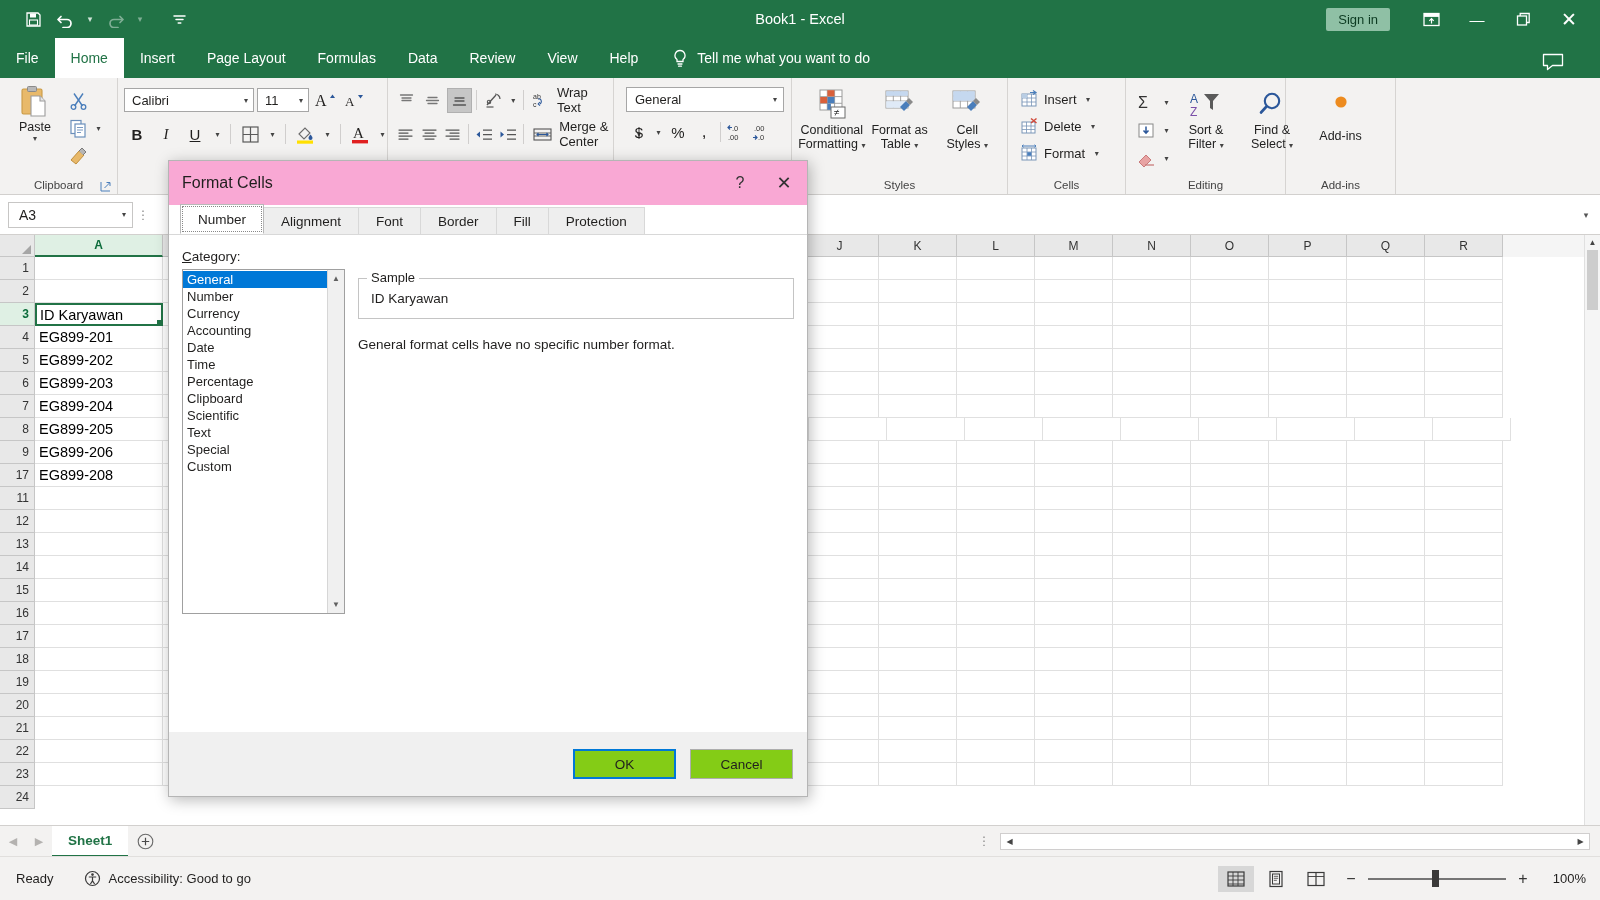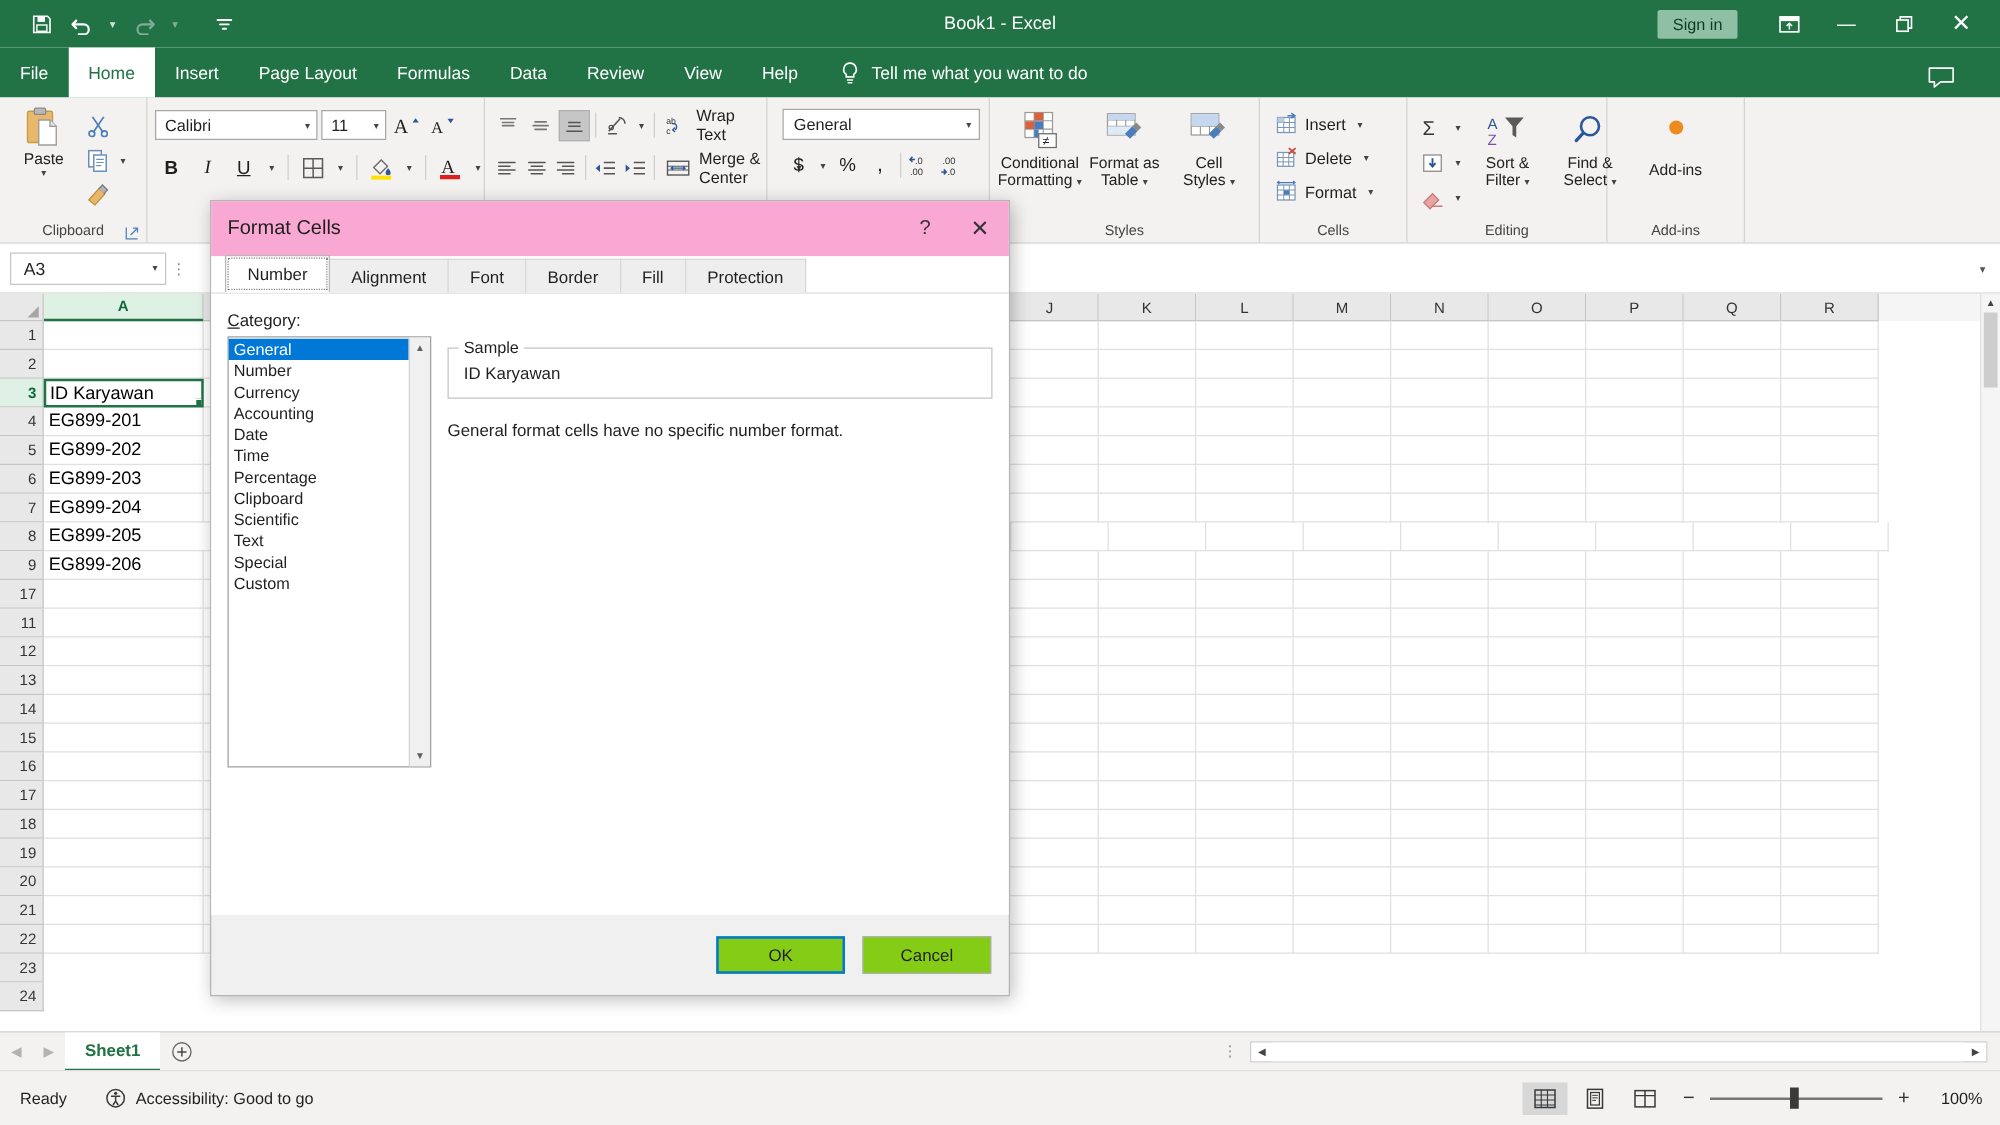--- a/index.html
+++ b/index.html
@@ -938,20 +938,33 @@
             <div class="cellbox" style="width: 78px;"></div>
             <div class="cellbox" style="width: 78px;"></div>
             <div class="cellbox" style="width: 78px;"></div>
             <div class="cellbox" style="width: 78px;"></div>
             <div class="cellbox" style="width: 78px;"></div>
             <div class="cellbox" style="width: 78px;"></div>
             <div class="cellbox" style="width: 78px;"></div>
             <div class="cellbox" style="width: 78px;"></div>
           </div>
           <div class="grow">
+            <div class="cellbox" style="width: 128px;">EG899-208</div>
+            <div class="cellbox" style="width: 638px;"></div>
+            <div class="cellbox" style="width: 78px;"></div>
+            <div class="cellbox" style="width: 78px;"></div>
+            <div class="cellbox" style="width: 78px;"></div>
+            <div class="cellbox" style="width: 78px;"></div>
+            <div class="cellbox" style="width: 78px;"></div>
+            <div class="cellbox" style="width: 78px;"></div>
+            <div class="cellbox" style="width: 78px;"></div>
+            <div class="cellbox" style="width: 78px;"></div>
+            <div class="cellbox" style="width: 78px;"></div>
+          </div>
+          <div class="grow">
             <div class="cellbox" style="width: 128px;"></div>
             <div class="cellbox" style="width: 638px;"></div>
             <div class="cellbox" style="width: 78px;"></div>
             <div class="cellbox" style="width: 78px;"></div>
             <div class="cellbox" style="width: 78px;"></div>
             <div class="cellbox" style="width: 78px;"></div>
             <div class="cellbox" style="width: 78px;"></div>
             <div class="cellbox" style="width: 78px;"></div>
             <div class="cellbox" style="width: 78px;"></div>
             <div class="cellbox" style="width: 78px;"></div>

